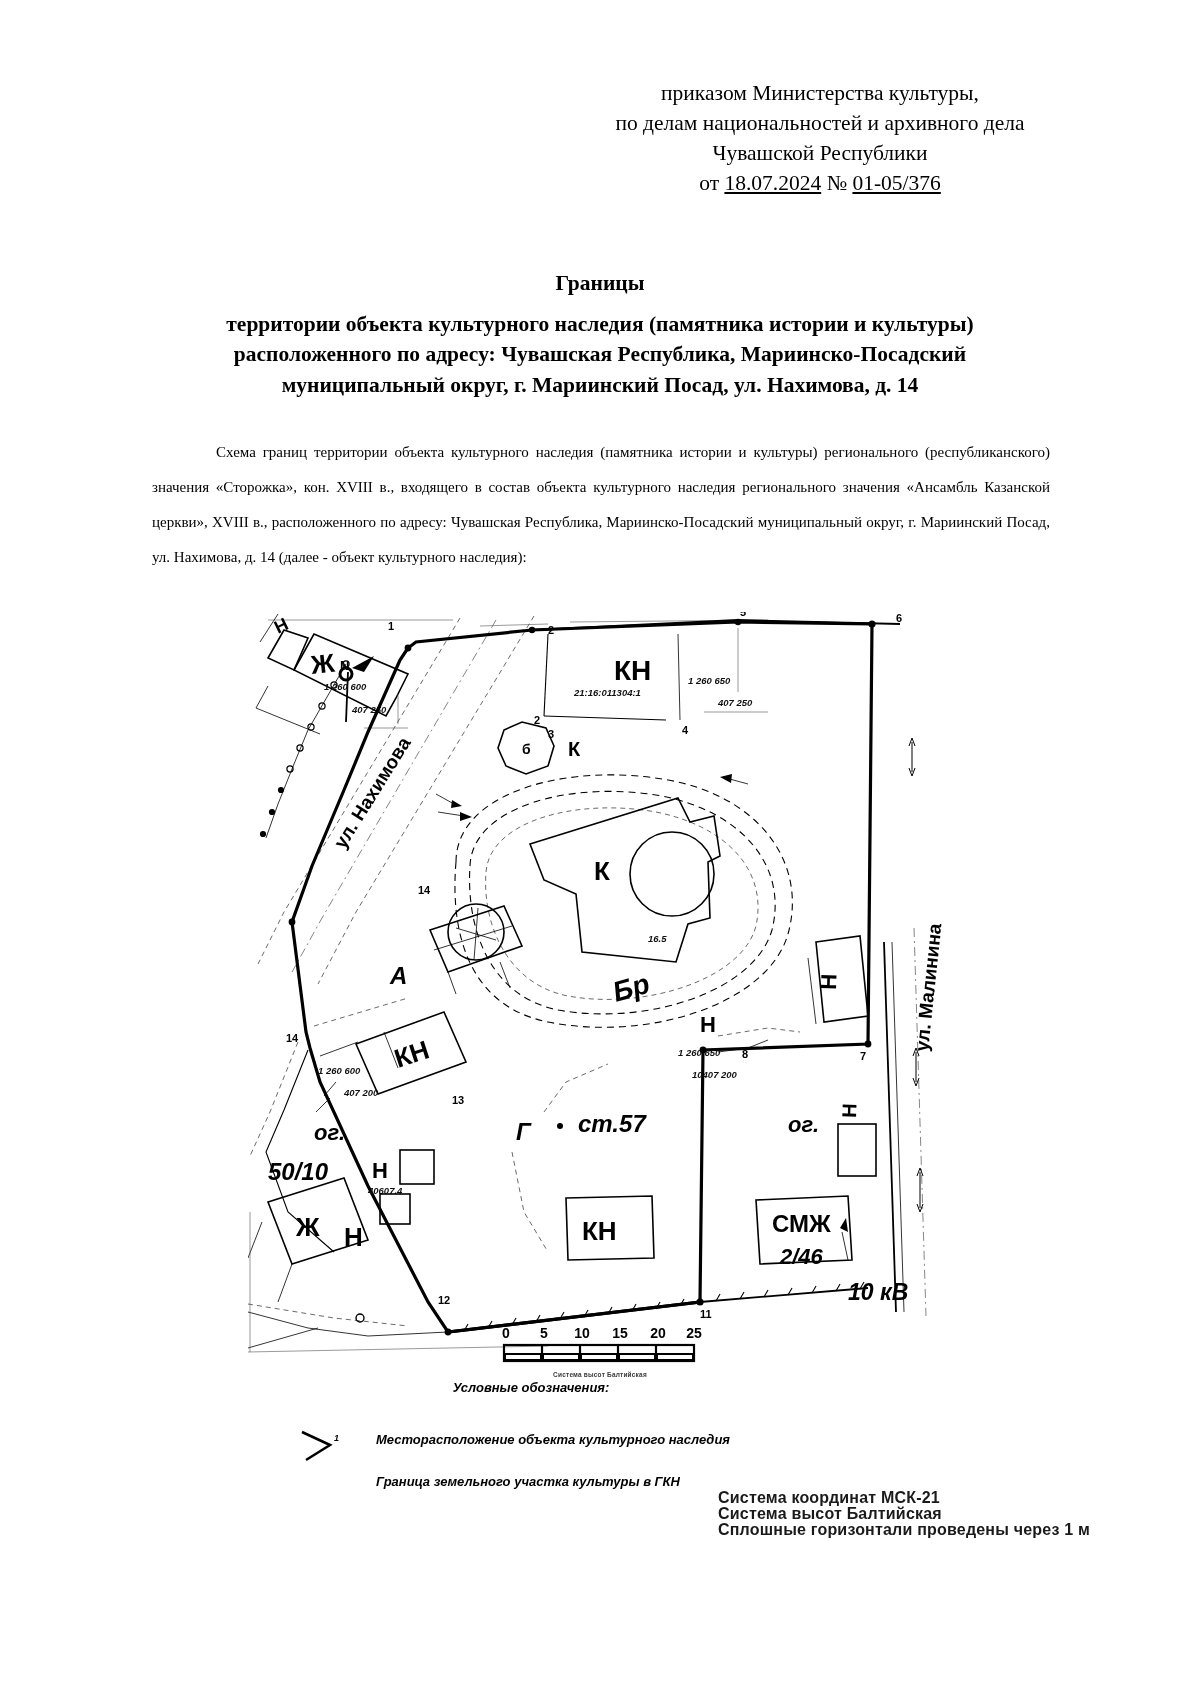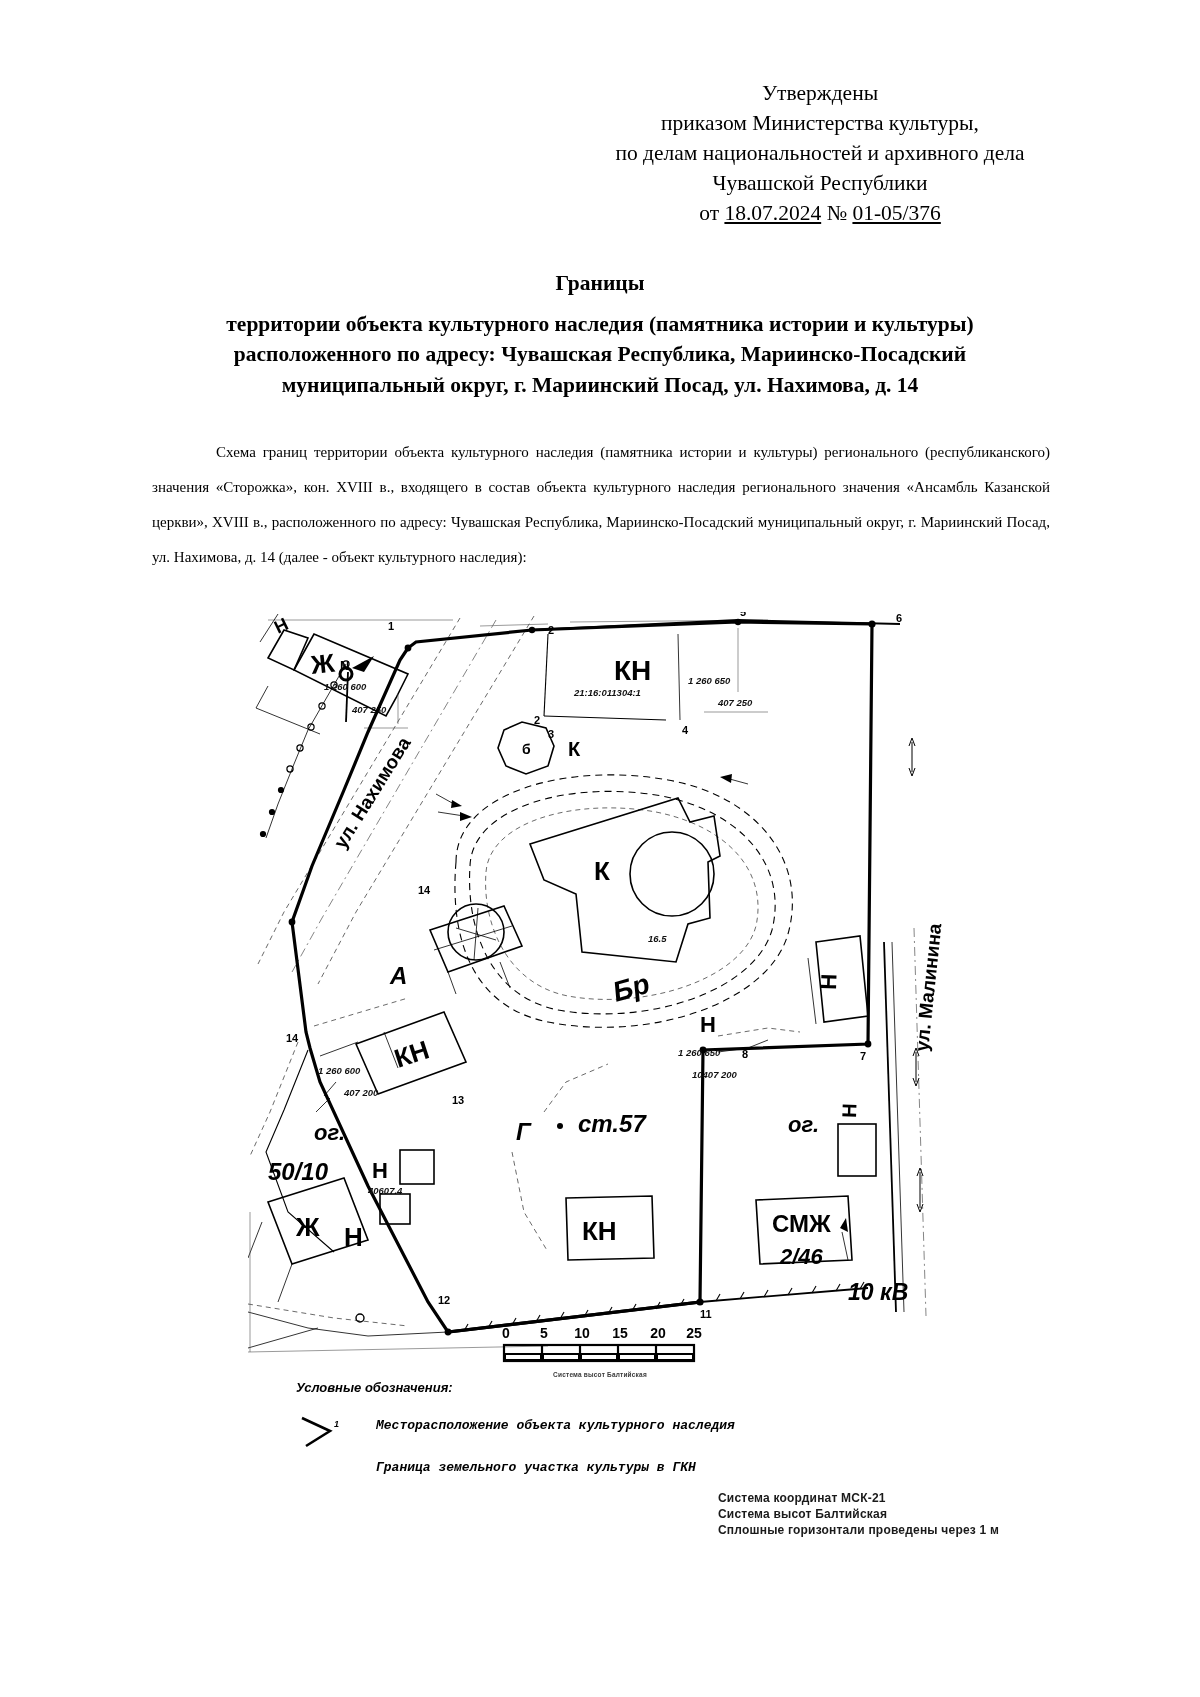--- a/index.html
+++ b/index.html
@@ -107,41 +107,40 @@
   .legend {
     position: absolute;
     left: 296px;
     top: 1380px;
     width: 470px;
     font-family: "Liberation Sans", sans-serif;
     font-style: italic;
     font-weight: bold;
     font-size: 13px;
   }
-  .legend-title { margin-bottom: 12px; }
+  .legend-title { margin-bottom: 26px; text-align: center; }
   .legend-rows { position: relative; height: 110px; }
   .legend-row {
     position: absolute;
     left: 0;
     width: 470px;
     height: 26px;
   }
   .legend-row .sym {
     position: absolute;
     left: 0;
     top: 0;
     width: 82px;
     height: 26px;
   }
   .legend-row .txt {
     position: absolute;
     left: 80px;
     top: 3px;
     white-space: nowrap;
-    font-family: Liberation Mono, monospace;
   }
   .legend-row.r1 { top: 8px; }
   .legend-row.r2 { top: 50px; }
   .legend-row.r3 { top: 80px; }
   .cad-num {
     position: absolute;
     left: -22px;
     top: 6px;
     font-family: "Liberation Sans", sans-serif;
     font-style: normal;
@@ -150,36 +149,35 @@
     color: #4a4a4a;
     letter-spacing: 0.3px;
   }
 
   
   .cs-notes {
     position: absolute;
     left: 718px;
     top: 1490px;
     font-family: "Liberation Sans", sans-serif;
-    font-size: 12px;
+    font-size: 16px;
     font-weight: bold;
     line-height: 16px;
     color: #1a1a1a;
     letter-spacing: 0.2px;
   }
 
   
 </style>
 </head>
 <body>
 
 <div class="page">
 
   <div class="approval">
-    <div>Утверждены</div>
     <div>приказом Министерства культуры,</div>
     <div>по делам национальностей и архивного дела</div>
     <div>Чувашской Республики</div>
     <div>
       <span>от </span><span class="u">18.07.2024</span><span> № </span><span class="u">01-05/376</span>
     </div>
   </div>
 
   <div class="title-block">
     <div class="t-main">Границы</div>

